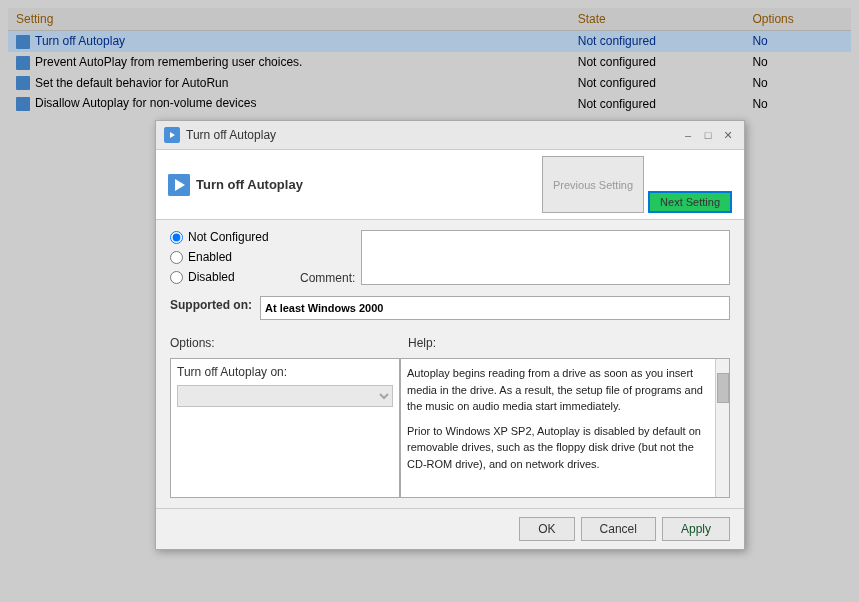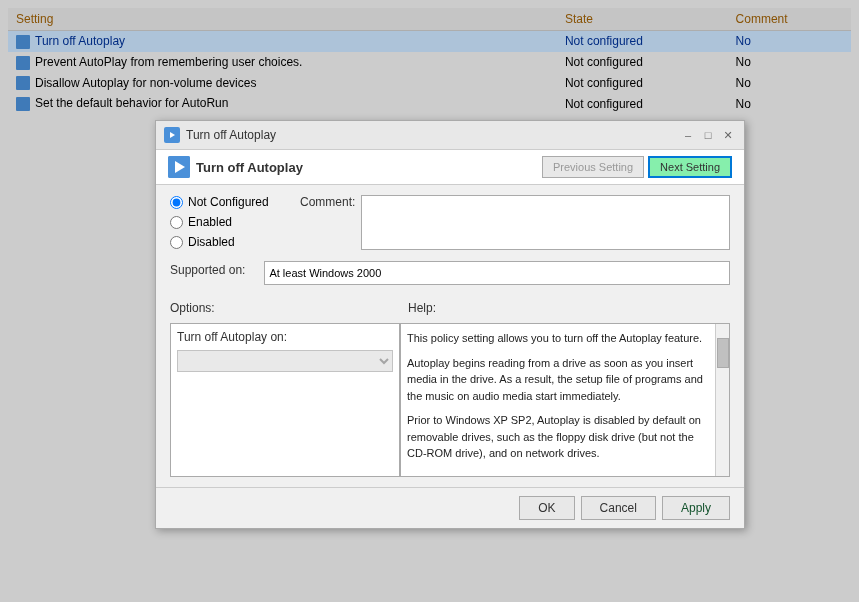--- a/index.html
+++ b/index.html
@@ -161,23 +161,24 @@
     .nav-btn {
       padding: 3px 10px;
       font-size: 11px;
       border: 1px solid #aaa;
       background: #e8e8e8;
       cursor: pointer;
       color: #666;
     }
 
     .nav-btn.active {
-      background: #86efac;
+      background: #22c55e;
       border: 2px solid #0078d7;
       color: #333;
+      margin-top: 35px;
     }
 
     
     .dialog-body {
       padding: 10px 14px;
       display: flex;
       flex-direction: column;
       gap: 8px;
     }
 
@@ -225,22 +226,23 @@
       border: 1px solid #aaa;
       background: white;
       resize: none;
       font-size: 11px;
       padding: 2px;
     }
 
     .supported-row {
       display: flex;
       align-items: flex-start;
-      gap: 19px;
+      gap: 8px;
       padding: 0 0 6px 0;
+      font-weight: bold;
     }
 
     .supported-label {
       font-size: 12px;
       color: #333;
       white-space: nowrap;
       padding-top: 2px;
     }
 
     .supported-value-box {
@@ -349,41 +351,41 @@
   </style>
 </head>
 <body>
 
 <div class="policy-list-container">
   <table class="policy-table">
     <thead>
       <tr>
         <th>Setting</th>
         <th>State</th>
-        <th>Comment</th>
+        <th>Options</th>
       </tr>
     </thead>
     <tbody id="policy-tbody">
     <tr style="background: rgb(204, 229, 255);">
           <td><span style="display: inline-block; width: 14px; height: 14px; margin-right: 5px; vertical-align: middle; background: rgb(74, 144, 217); border-radius: 1px;"></span><span style="color: rgb(0, 51, 153);">Turn off Autoplay</span></td>
           <td>Not configured</td>
           <td>No</td>
         </tr>
         <tr>
           <td><span style="display: inline-block; width: 14px; height: 14px; margin-right: 5px; vertical-align: middle; background: rgb(74, 144, 217); border-radius: 1px;"></span><span>Prevent AutoPlay from remembering user choices.</span></td>
           <td>Not configured</td>
           <td>No</td>
         </tr>
         <tr>
-          <td><span style="display: inline-block; width: 14px; height: 14px; margin-right: 5px; vertical-align: middle; background: rgb(74, 144, 217); border-radius: 1px;"></span><span>Disallow Autoplay for non-volume devices</span></td>
+          <td><span style="display: inline-block; width: 14px; height: 14px; margin-right: 5px; vertical-align: middle; background: rgb(74, 144, 217); border-radius: 1px;"></span><span>Set the default behavior for AutoRun</span></td>
           <td>Not configured</td>
           <td>No</td>
         </tr>
         <tr>
-          <td><span style="display: inline-block; width: 14px; height: 14px; margin-right: 5px; vertical-align: middle; background: rgb(74, 144, 217); border-radius: 1px;"></span><span>Set the default behavior for AutoRun</span></td>
+          <td><span style="display: inline-block; width: 14px; height: 14px; margin-right: 5px; vertical-align: middle; background: rgb(74, 144, 217); border-radius: 1px;"></span><span>Disallow Autoplay for non-volume devices</span></td>
           <td>Not configured</td>
           <td>No</td>
         </tr>
       </tbody>
   </table>
 </div>
 
 <div class="modal-overlay"></div>
 
 <div class="dialog">
@@ -432,21 +434,21 @@
         <label class="radio-label">
           <input type="radio" name="config" style="">
           <span>Enabled</span>
         </label>
         <label class="radio-label">
           <input type="radio" name="config" style="">
           <span>Disabled</span>
         </label>
       </div>
       <div class="comment-section">
-        <div style="display:flex; align-items:flex-start; gap:6px;">
+        <div style="display:flex; align-items:flex-end; gap:6px;">
           <span class="comment-label">Comment:</span>
           <div style="flex:1; position:relative;">
             <textarea class="comment-textarea" style=""></textarea>
           </div>
         </div>
       </div>
     </div>
 
     <div class="supported-row">
       <span class="supported-label">Supported on:</span>
@@ -470,21 +472,20 @@
 
       <div class="options-panel">
         <div class="options-panel-title">Turn off Autoplay on:</div>
         <select class="dropdown-select" disabled="">
           <option></option>
         </select>
       </div>
 
       <div class="help-panel" style="position:relative;">
         <div class="help-text-content">
-          <p>This policy setting allows you to turn off the Autoplay feature.</p>
           <p>Autoplay begins reading from a drive as soon as you insert media in the drive. As a result, the setup file of programs and the music on audio media start immediately.</p>
           <p>Prior to Windows XP SP2, Autoplay is disabled by default on removable drives, such as the floppy disk drive (but not the CD-ROM drive), and on network drives.</p>
         </div>
         <div class="scrollbar-track">
           <div class="scrollbar-thumb"></div>
         </div>
       </div>
     </div>
   </div>
 

